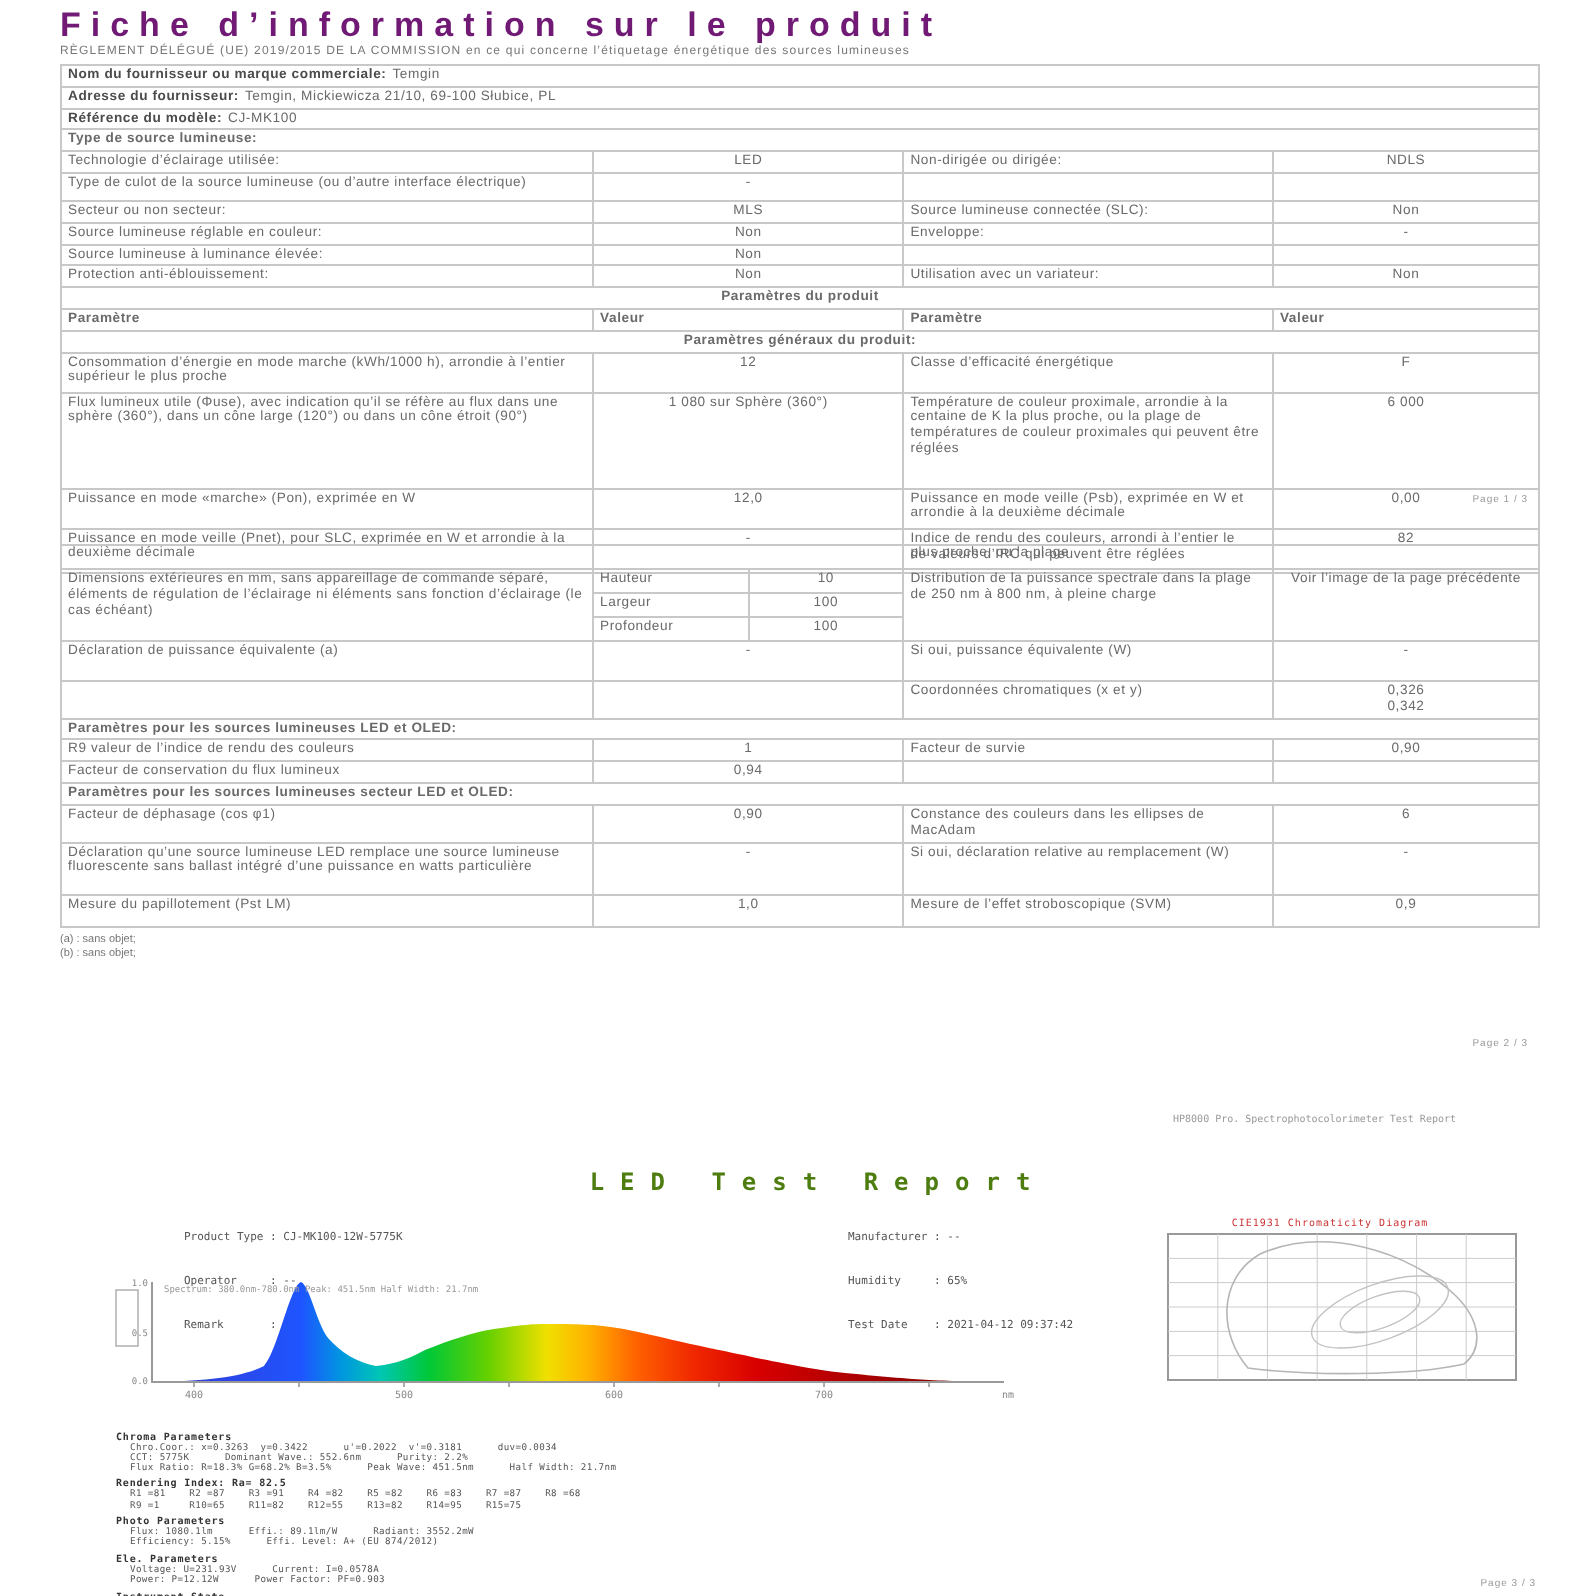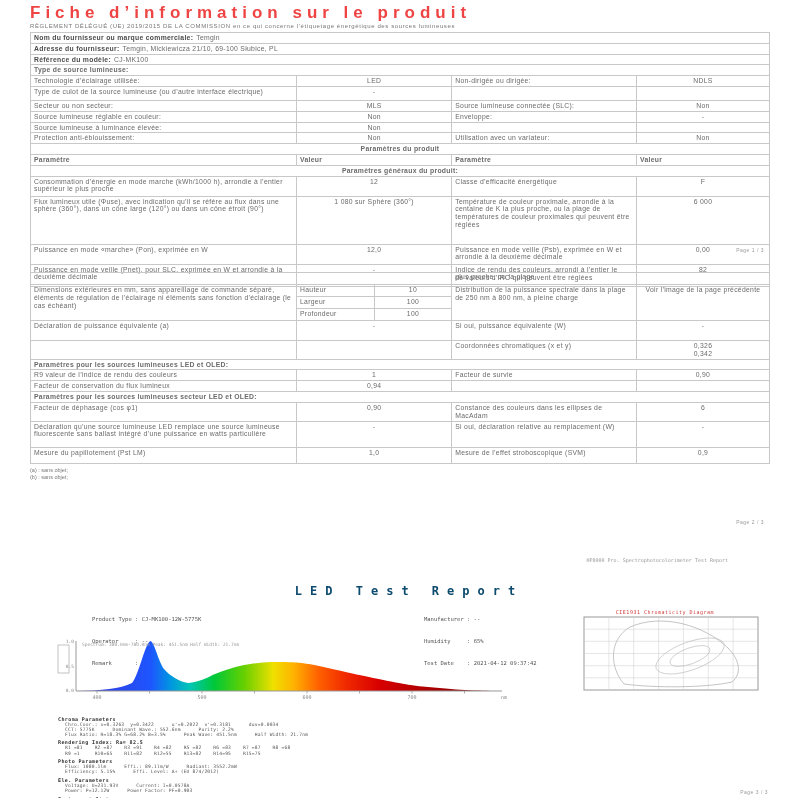--- a/index.html
+++ b/index.html
@@ -1,40 +1,40 @@
 <!DOCTYPE html>
 <html><head>
 <meta charset="utf-8">
 <style>
   html,body{margin:0;padding:0;width:798px;height:798px;background:#ffffff;overflow:hidden;
     font-family:"Liberation Sans",sans-serif;color:#555;position:relative;}
   .page{position:absolute;}
   
   #page1{top:4px;left:30px;width:740px;}
-  .doc-title{font-size:17px;font-weight:bold;color:#ef4444;letter-spacing:5px;line-height:1.0;}
+  .doc-title{font-size:17px;font-weight:bold;color:#701a75;letter-spacing:5px;line-height:1.0;}
   .doc-subtitle{font-size:6px;color:#777;letter-spacing:0.6px;line-height:1.15;margin:2px 0 2px 0;width:640px;}
   table.ftab{width:100%;border-collapse:collapse;table-layout:fixed;}
   table.ftab td{border:1px solid #c8c8c8;font-size:6.8px;line-height:1.15;padding:1px 3px;
     color:#6a6a6a;vertical-align:top;letter-spacing:0.3px;}
   .b{font-weight:bold;color:#4b4b4b;}
   .iv{color:#6a6a6a;margin-left:3px;}
   .val{text-align:center;color:#777;}
   .sec-center{text-align:center;font-weight:bold;color:#4b4b4b;}
   .sec-left{font-weight:bold;color:#4b4b4b;}
   tr.h8{height:8px}tr.h9{height:9px}tr.h12{height:12px}tr.h14{height:14px}tr.h16{height:16px}
   tr.h20{height:20px}tr.h22{height:22px}tr.h26{height:26px}tr.h48{height:48px}
   .pmark{position:absolute;font-size:5px;color:#9a9a9a;letter-spacing:0.5px;}
   
   #page2{top:272px;left:30px;width:740px;}
   .footnotes{font-size:5.5px;color:#777;margin-top:3px;line-height:1.3;}
   
   #page3{top:584px;left:56px;width:706px;font-family:"DejaVu Sans Mono",monospace;}
   .note3{position:absolute;top:557px;right:70px;font-size:5px;color:#999;
     font-family:"DejaVu Sans Mono",monospace;}
-  .rpt-title{font-size:12px;font-weight:bold;letter-spacing:8px;text-align:center;color:#0c4a6e;}
+  .rpt-title{font-size:12px;font-weight:bold;letter-spacing:8px;text-align:center;color:#4d7c0f;}
   .rpt-info{position:relative;height:24px;margin-top:3px;}
   .rpt-col{position:absolute;top:0;font-size:5.5px;line-height:1.35;color:#555;white-space:pre;}
   .rpt-col.left{left:36px;}
   .rpt-col.right{left:368px;}
   .charts{position:relative;height:86px;margin-top:2px;}
   .spd-svg{position:absolute;left:0;top:6px;}
   .cie-wrap{position:absolute;right:2px;top:-18px;width:190px;}
   .cie-title{font-size:5px;color:#cc3333;text-align:center;margin-bottom:1px;letter-spacing:0.5px;}
   .params{margin-top:2px;padding-left:2px;}
   .ph{font-weight:bold;color:#333;font-size:5px;margin-top:2.5px;letter-spacing:0.4px;}

